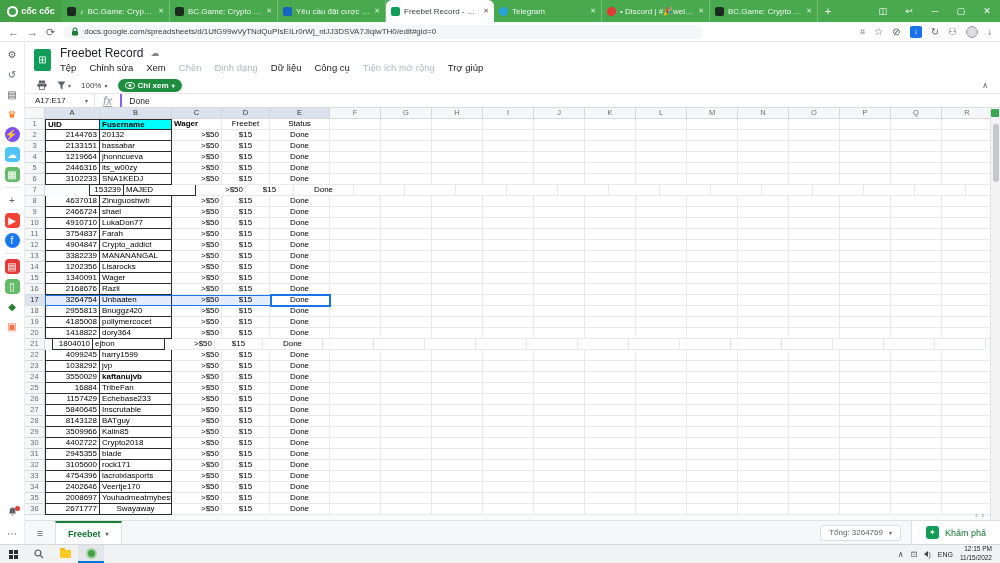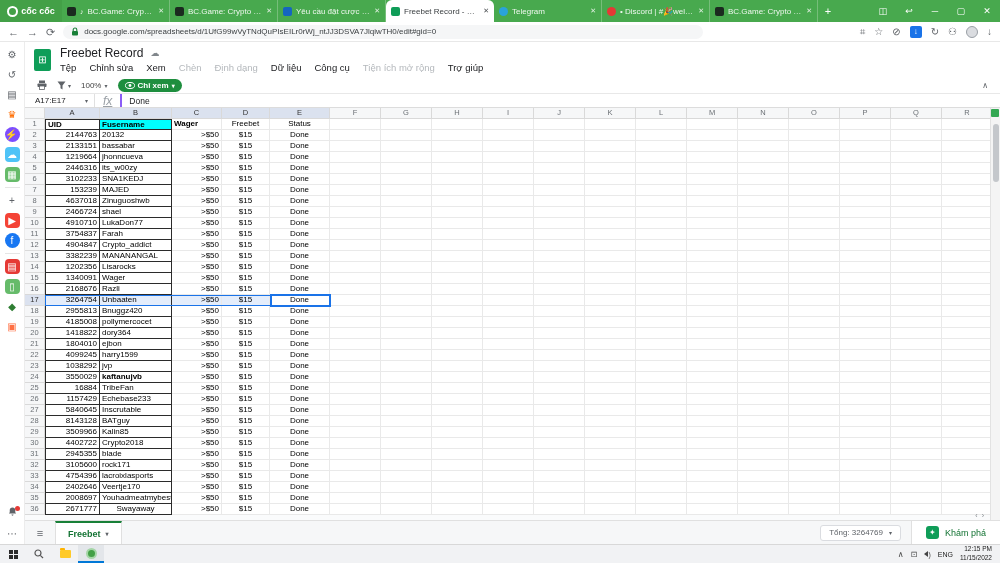--- a/index.html
+++ b/index.html
@@ -456,21 +456,21 @@
               <div class="cell " style="width: 51px;"></div>
               <div class="cell " style="width: 51px;"></div>
               <div class="cell " style="width: 51px;"></div>
               <div class="cell " style="width: 51px;"></div>
               <div class="cell " style="width: 51px;"></div>
               <div class="cell " style="width: 51px;"></div>
               <div class="cell " style="width: 51px;"></div>
             </div>
             <div class="grow">
               <div class="cell rownum" style="width: 20px;">7</div>
-              <div class="cell tr bA" style="width: 55px;">153239</div>
+              <div class="cell tr bA" style="width: 35px; margin-left: 44px;">153239</div>
               <div class="cell tl bB" style="width: 72px;">MAJED</div>
               <div class="cell tr" style="width: 50px;">&gt;$50</div>
               <div class="cell tc" style="width: 48px;">$15</div>
               <div class="cell tc" style="width: 60px;">Done</div>
               <div class="cell " style="width: 51px;"></div>
               <div class="cell " style="width: 51px;"></div>
               <div class="cell " style="width: 51px;"></div>
               <div class="cell " style="width: 51px;"></div>
               <div class="cell " style="width: 51px;"></div>
               <div class="cell " style="width: 51px;"></div>
@@ -750,21 +750,21 @@
               <div class="cell " style="width: 51px;"></div>
               <div class="cell " style="width: 51px;"></div>
               <div class="cell " style="width: 51px;"></div>
               <div class="cell " style="width: 51px;"></div>
               <div class="cell " style="width: 51px;"></div>
               <div class="cell " style="width: 51px;"></div>
               <div class="cell " style="width: 51px;"></div>
             </div>
             <div class="grow">
               <div class="cell rownum" style="width: 20px;">21</div>
-              <div class="cell tr bA" style="width: 55px;">1804010</div>
+              <div class="cell tr bA" style="width: 41px; margin-left: 7px;">1804010</div>
               <div class="cell tl bB" style="width: 72px;">ejbon</div>
               <div class="cell tr" style="width: 50px;">&gt;$50</div>
               <div class="cell tc" style="width: 48px;">$15</div>
               <div class="cell tc" style="width: 60px;">Done</div>
               <div class="cell " style="width: 51px;"></div>
               <div class="cell " style="width: 51px;"></div>
               <div class="cell " style="width: 51px;"></div>
               <div class="cell " style="width: 51px;"></div>
               <div class="cell " style="width: 51px;"></div>
               <div class="cell " style="width: 51px;"></div>

